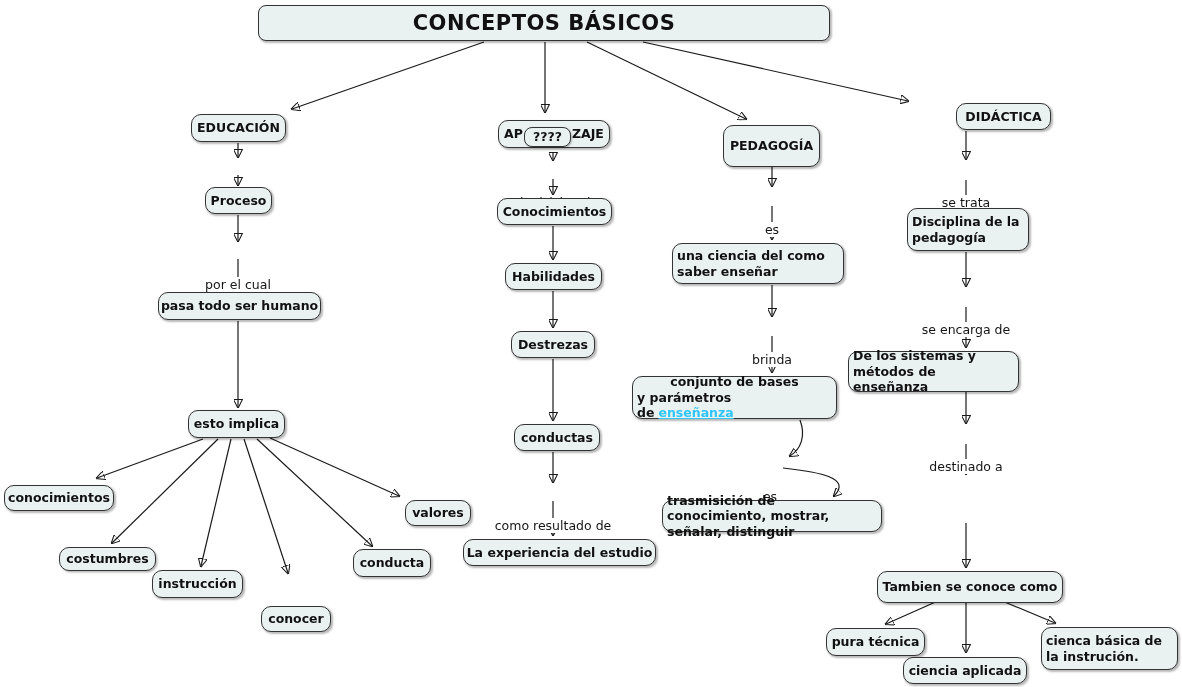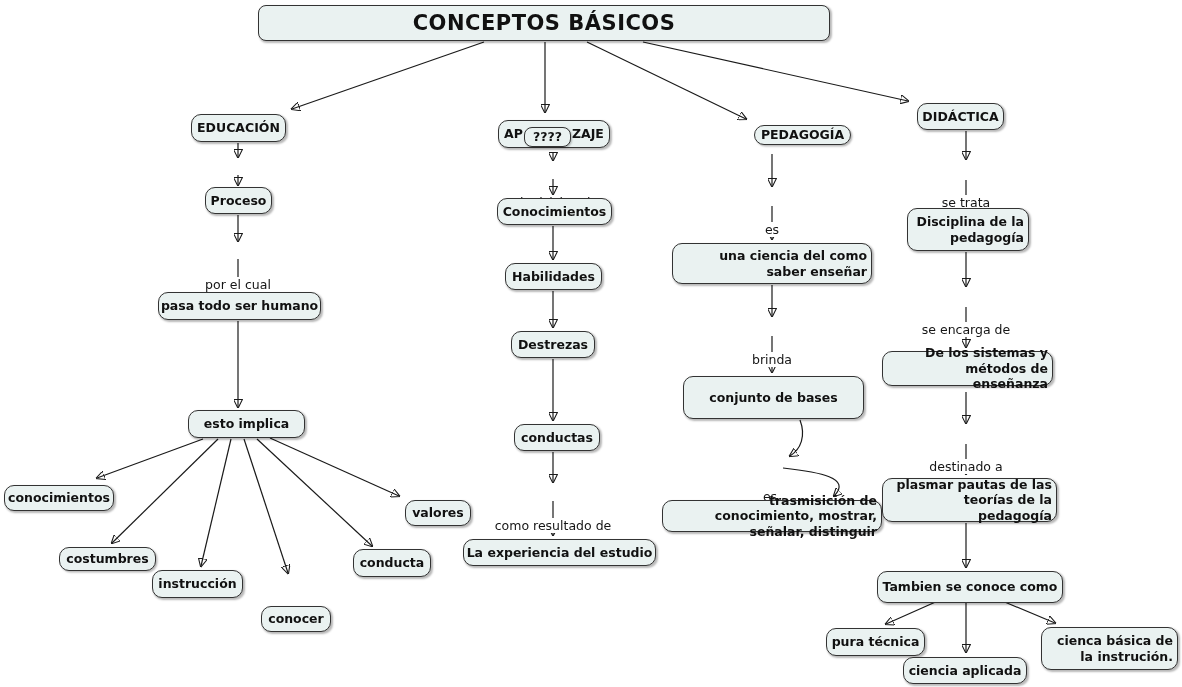--- a/index.html
+++ b/index.html
@@ -6,21 +6,21 @@
   #canvas{
     position:relative;width:1182px;height:687px;overflow:hidden;
     font-family:"DejaVu Sans","Liberation Sans",sans-serif;background:#ffffff;
   }
   #wires{position:absolute;left:0;top:0;width:1182px;height:687px;z-index:1;}
   #wires line,#wires path{stroke:#1a1a1a;stroke-width:1.2;fill:none;}
   .node{
     position:absolute;z-index:2;box-sizing:border-box;
     background:#eaf2f1;border:1px solid #333;border-radius:10px;
     display:flex;align-items:center;justify-content:center;
-    font-size:12.5px;font-weight:bold;color:#111;text-align:right;
+    font-size:12.5px;font-weight:bold;color:#111;text-align:left;
     white-space:nowrap;box-shadow:1.5px 1.5px 2px rgba(0,0,0,0.28);
     padding:1px 4px;line-height:1.25;
   }
   .node.wrap{white-space:normal;}
   .node.title{font-size:21px;border-radius:8px;letter-spacing:0.5px;}
   .lbl{
     position:absolute;z-index:2;transform:translateX(-50%);
     font-size:12.5px;color:#151515;background:#ffffff;padding:0 3px;
     white-space:nowrap;
     margin-top:32px;
@@ -93,56 +93,58 @@
     </g>
   </svg>
 
   <div class="node title" style="left:258px;top:5px;width:572px;height:36px">CONCEPTOS BÁSICOS</div>
 
   <div class="node" style="left:191px;top:114px;width:95px;height:28px">EDUCACIÓN</div>
   <span class="lbl" style="left:238px;top:160px">es un</span>
   <div class="node" style="left:205px;top:187px;width:67px;height:27px">Proceso</div>
   <span class="lbl" style="left:238px;top:245px">por el cual</span>
   <div class="node" style="left:158px;top:292px;width:163px;height:28px">pasa todo ser humano</div>
-  <div class="node" style="left:188px;top:410px;width:117px;height:28px">esto implica</div>
+  <div class="node" style="left:188px;top:410px;width:97px;height:28px">esto implica</div>
   <div class="node" style="left:4px;top:485px;width:110px;height:26px">conocimientos</div>
   <div class="node" style="left:59px;top:547px;width:97px;height:24px">costumbres</div>
   <div class="node" style="left:152px;top:570px;width:91px;height:28px">instrucción</div>
   <div class="node" style="left:261px;top:606px;width:70px;height:26px">conocer</div>
   <div class="node" style="left:353px;top:549px;width:78px;height:28px">conducta</div>
   <div class="node" style="left:405px;top:500px;width:66px;height:26px">valores</div>
 
   <div class="node" style="left:498px;top:120px;width:112px;height:28px;overflow:visible">
     <span>AP</span>
       <span class="mask">????</span>
       <span>ZAJE</span>
   </div>
   <span class="lbl" style="left:553px;top:163px">adquisicion de</span>
   <div class="node" style="left:497px;top:198px;width:115px;height:27px">Conocimientos</div>
   <div class="node" style="left:505px;top:263px;width:97px;height:27px">Habilidades</div>
   <div class="node" style="left:511px;top:331px;width:84px;height:27px">Destrezas</div>
   <div class="node" style="left:514px;top:424px;width:86px;height:27px">conductas</div>
   <span class="lbl" style="left:553px;top:486px">como resultado de</span>
   <div class="node" style="left:463px;top:539px;width:193px;height:27px">La experiencia del estudio</div>
 
-  <div class="node" style="left:754px;top:125px;width:97px;height:20px">PEDAGOGÍA</div>
+  <div class="node" style="left:723px;top:125px;width:97px;height:42px">PEDAGOGÍA</div>
   <span class="lbl" style="left:772px;top:190px">es</span>
-  <div class="node wrap" style="left:672px;top:243px;width:200px;height:41px">una ciencia del como saber enseñar</div>
+  <div class="node wrap" style="left:672px;top:243px;width:172px;height:41px">una ciencia del como saber enseñar</div>
   <span class="lbl" style="left:772px;top:320px">brinda</span>
-  <div class="node wrap" style="left:683px;top:376px;width:181px;height:43px;flex-direction:column">
+  <div class="node wrap" style="left:632px;top:376px;width:205px;height:43px;flex-direction:column">
     <span>conjunto de bases</span>
+    <span>
+      <span>y parámetros de</span><span class="hlink">enseñanza</span>
+    </span>
   </div>
   <span class="lbl" style="left:770px;top:457px">es</span>
   <div class="node wrap" style="left:662px;top:500px;width:220px;height:32px">trasmisición de conocimiento, mostrar, señalar, distinguir</div>
 
-  <div class="node" style="left:917px;top:103px;width:87px;height:27px">DIDÁCTICA</div>
+  <div class="node" style="left:956px;top:103px;width:95px;height:27px">DIDÁCTICA</div>
   <span class="lbl" style="left:966px;top:163px">se trata</span>
   <div class="node wrap" style="left:907px;top:208px;width:122px;height:43px">Disciplina de la pedagogía</div>
   <span class="lbl" style="left:966px;top:290px">se encarga de</span>
-  <div class="node wrap" style="left:882px;top:351px;width:171px;height:35px">De los sistemas y métodos de enseñanza</div>
+  <div class="node wrap" style="left:848px;top:351px;width:171px;height:41px">De los sistemas y métodos de enseñanza</div>
   <span class="lbl" style="left:966px;top:427px">destinado a</span>
-  <div class="node wrap" style="left:882px;top:478px;width:175px;height:44px">plasmar pautas de las teorías de la pedagogía</div>
   <div class="node" style="left:877px;top:571px;width:186px;height:32px">Tambien se conoce como</div>
   <div class="node" style="left:826px;top:628px;width:99px;height:28px">pura técnica</div>
   <div class="node" style="left:903px;top:657px;width:124px;height:27px">ciencia aplicada</div>
   <div class="node wrap" style="left:1041px;top:627px;width:137px;height:43px">cienca básica de la instrución.</div>
 
 </div>
 
 </body></html>

